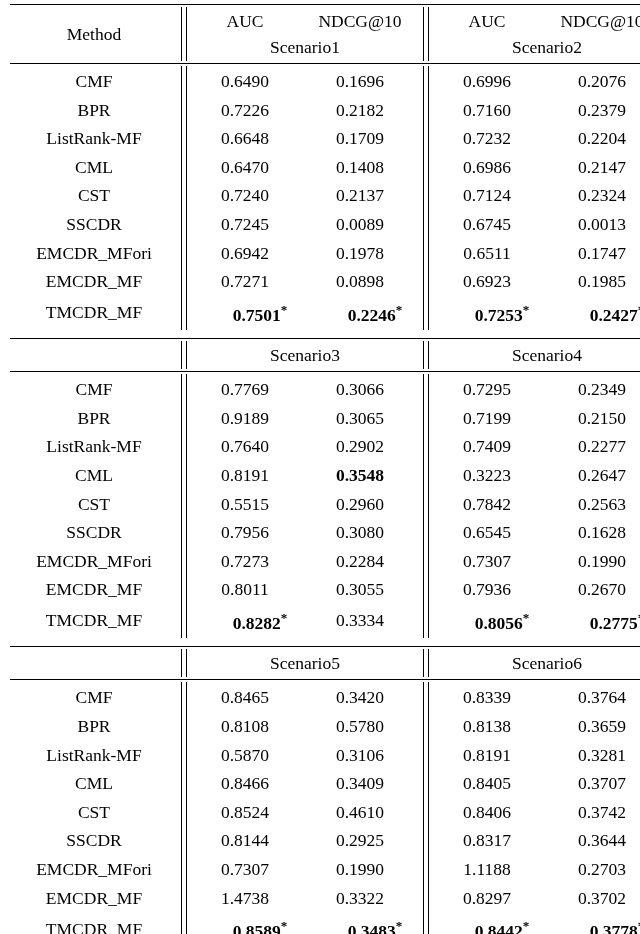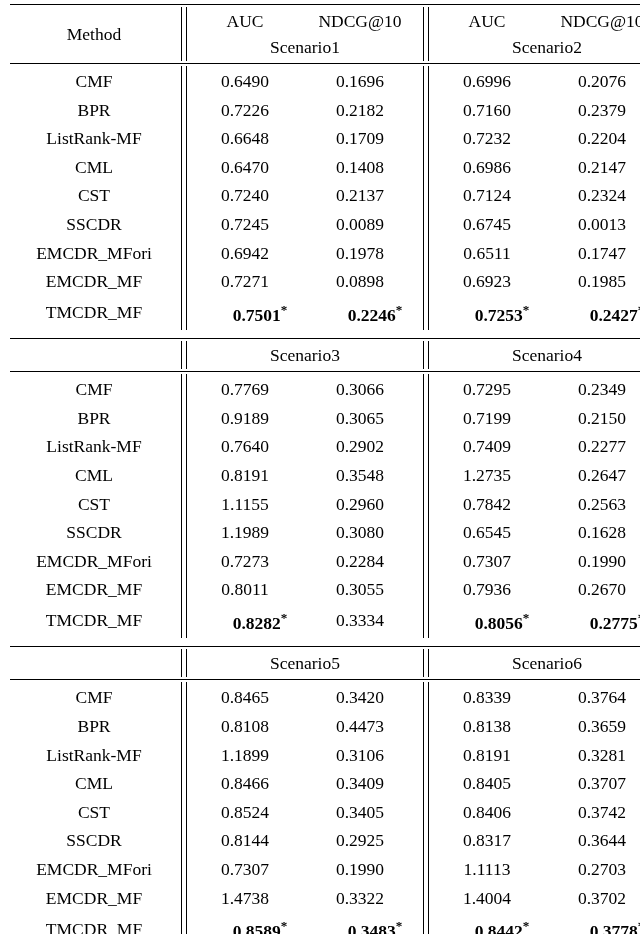--- a/index.html
+++ b/index.html
@@ -78,21 +78,21 @@
     content: "";
     position: absolute;
     top: -1px;
     bottom: -1px;
     width: 0;
     border-left: 1.3px solid #000;
   }
   .dsep::before { left: 3px; }
   .dsep::after  { left: 8px; }
 
-  .bold { font-weight: normal; }
+  .bold { font-weight: bold; }
   .star { font-weight: bold; margin-left: 30px; }
   .star sup { font-size: 0.75em; vertical-align: super; font-weight: bold; }
 
   .scenario-label { }
 </style>
 </head>
 <body>
 
 <div class="page">
   <table class="results">
@@ -279,36 +279,36 @@
           <td class="dsep"></td>
           <td>0.7409</td>
           <td>0.2277</td>
         </tr>
         <tr class="datarow">
           <td class="method-cell">CML</td>
           <td class="dsep"></td>
           <td>0.8191</td>
           <td><span class="bold">0.3548</span></td>
           <td class="dsep"></td>
-          <td>1.2735</td>
+          <td>0.3223</td>
           <td>0.2647</td>
         </tr>
         <tr class="datarow">
           <td class="method-cell">CST</td>
           <td class="dsep"></td>
-          <td>1.1155</td>
+          <td>0.5515</td>
           <td>0.2960</td>
           <td class="dsep"></td>
           <td>0.7842</td>
           <td>0.2563</td>
         </tr>
         <tr class="datarow">
           <td class="method-cell">SSCDR</td>
           <td class="dsep"></td>
-          <td>1.1989</td>
+          <td>0.7956</td>
           <td>0.3080</td>
           <td class="dsep"></td>
           <td>0.6545</td>
           <td>0.1628</td>
         </tr>
         <tr class="datarow">
           <td class="method-cell">EMCDR_MFori</td>
           <td class="dsep"></td>
           <td>0.7273</td>
           <td>0.2284</td>
@@ -372,77 +372,77 @@
           <td>0.8465</td>
           <td>0.3420</td>
           <td class="dsep"></td>
           <td>0.8339</td>
           <td>0.3764</td>
         </tr>
         <tr class="datarow">
           <td class="method-cell">BPR</td>
           <td class="dsep"></td>
           <td>0.8108</td>
-          <td>0.4473</td>
+          <td>0.5780</td>
           <td class="dsep"></td>
           <td>0.8138</td>
           <td>0.3659</td>
         </tr>
         <tr class="datarow">
           <td class="method-cell">ListRank-MF</td>
           <td class="dsep"></td>
-          <td>1.1899</td>
+          <td>0.5870</td>
           <td>0.3106</td>
           <td class="dsep"></td>
           <td>0.8191</td>
           <td>0.3281</td>
         </tr>
         <tr class="datarow">
           <td class="method-cell">CML</td>
           <td class="dsep"></td>
           <td>0.8466</td>
           <td>0.3409</td>
           <td class="dsep"></td>
           <td>0.8405</td>
           <td>0.3707</td>
         </tr>
         <tr class="datarow">
           <td class="method-cell">CST</td>
           <td class="dsep"></td>
           <td>0.8524</td>
-          <td>0.3405</td>
+          <td>0.4610</td>
           <td class="dsep"></td>
           <td>0.8406</td>
           <td>0.3742</td>
         </tr>
         <tr class="datarow">
           <td class="method-cell">SSCDR</td>
           <td class="dsep"></td>
           <td>0.8144</td>
           <td>0.2925</td>
           <td class="dsep"></td>
           <td>0.8317</td>
           <td>0.3644</td>
         </tr>
         <tr class="datarow">
           <td class="method-cell">EMCDR_MFori</td>
           <td class="dsep"></td>
           <td>0.7307</td>
           <td>0.1990</td>
           <td class="dsep"></td>
-          <td>1.1113</td>
+          <td>1.1188</td>
           <td>0.2703</td>
         </tr>
         <tr class="datarow">
           <td class="method-cell">EMCDR_MF</td>
           <td class="dsep"></td>
           <td>1.4738</td>
           <td>0.3322</td>
           <td class="dsep"></td>
-          <td>1.4004</td>
+          <td>0.8297</td>
           <td>0.3702</td>
         </tr>
         <tr class="datarow">
           <td class="method-cell">TMCDR_MF</td>
           <td class="dsep"></td>
           <td><span class="star">0.8589<sup>*</sup></span></td>
           <td><span class="star">0.3483<sup>*</sup></span></td>
           <td class="dsep"></td>
           <td><span class="star">0.8442<sup>*</sup></span></td>
           <td><span class="star">0.3778<sup>*</sup></span></td>

